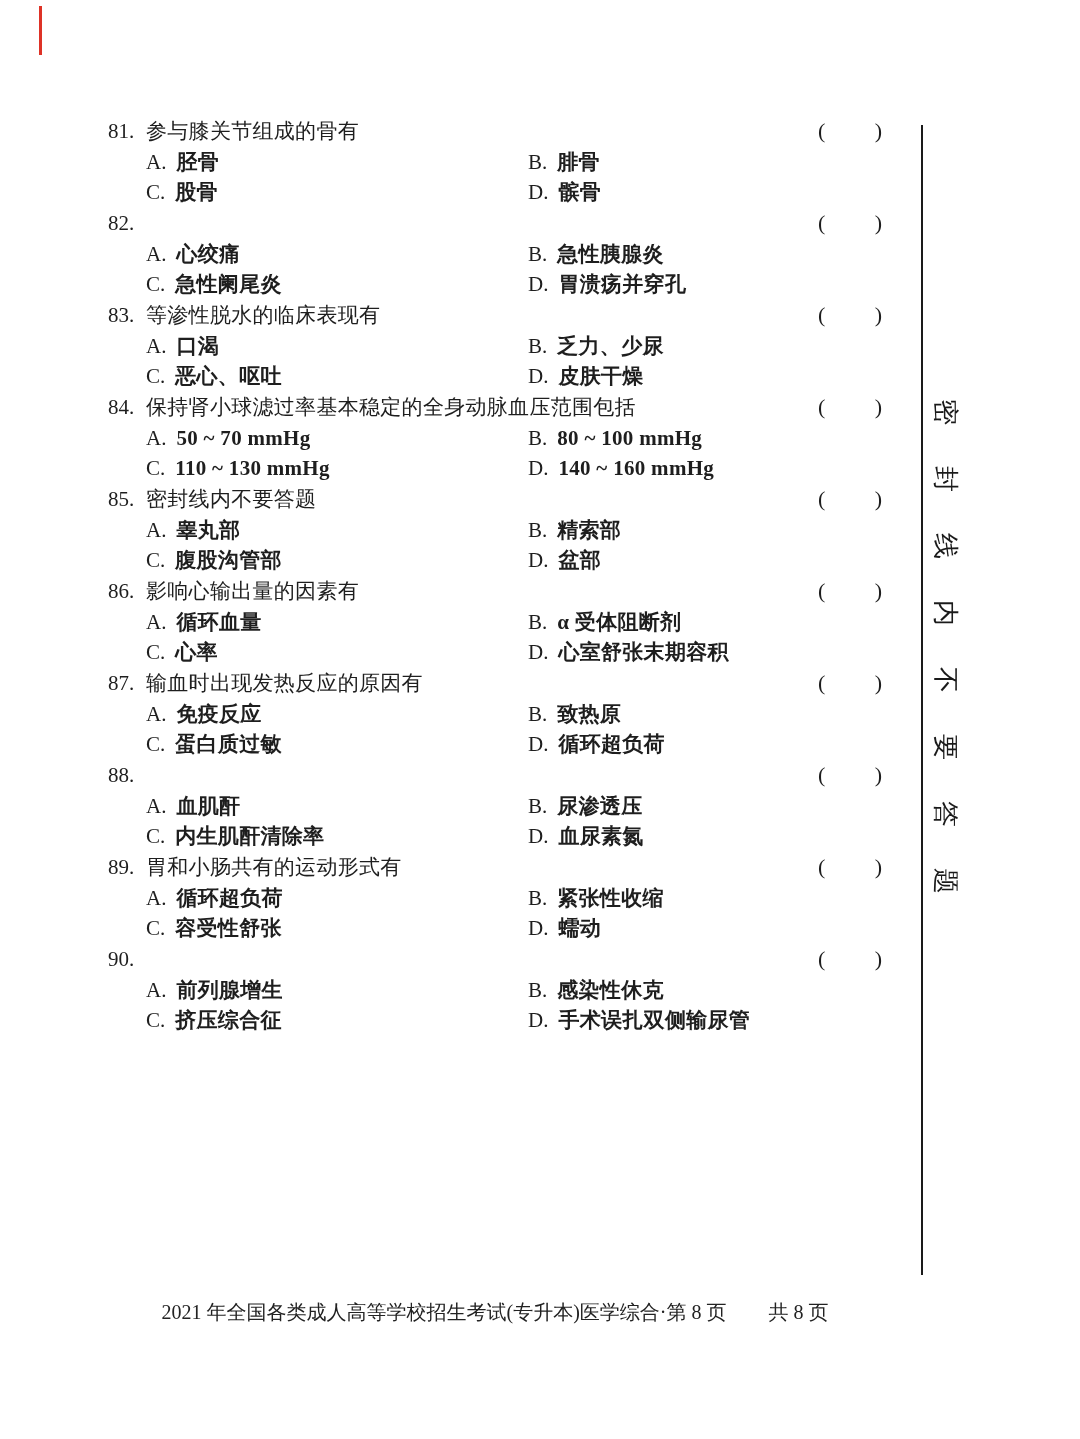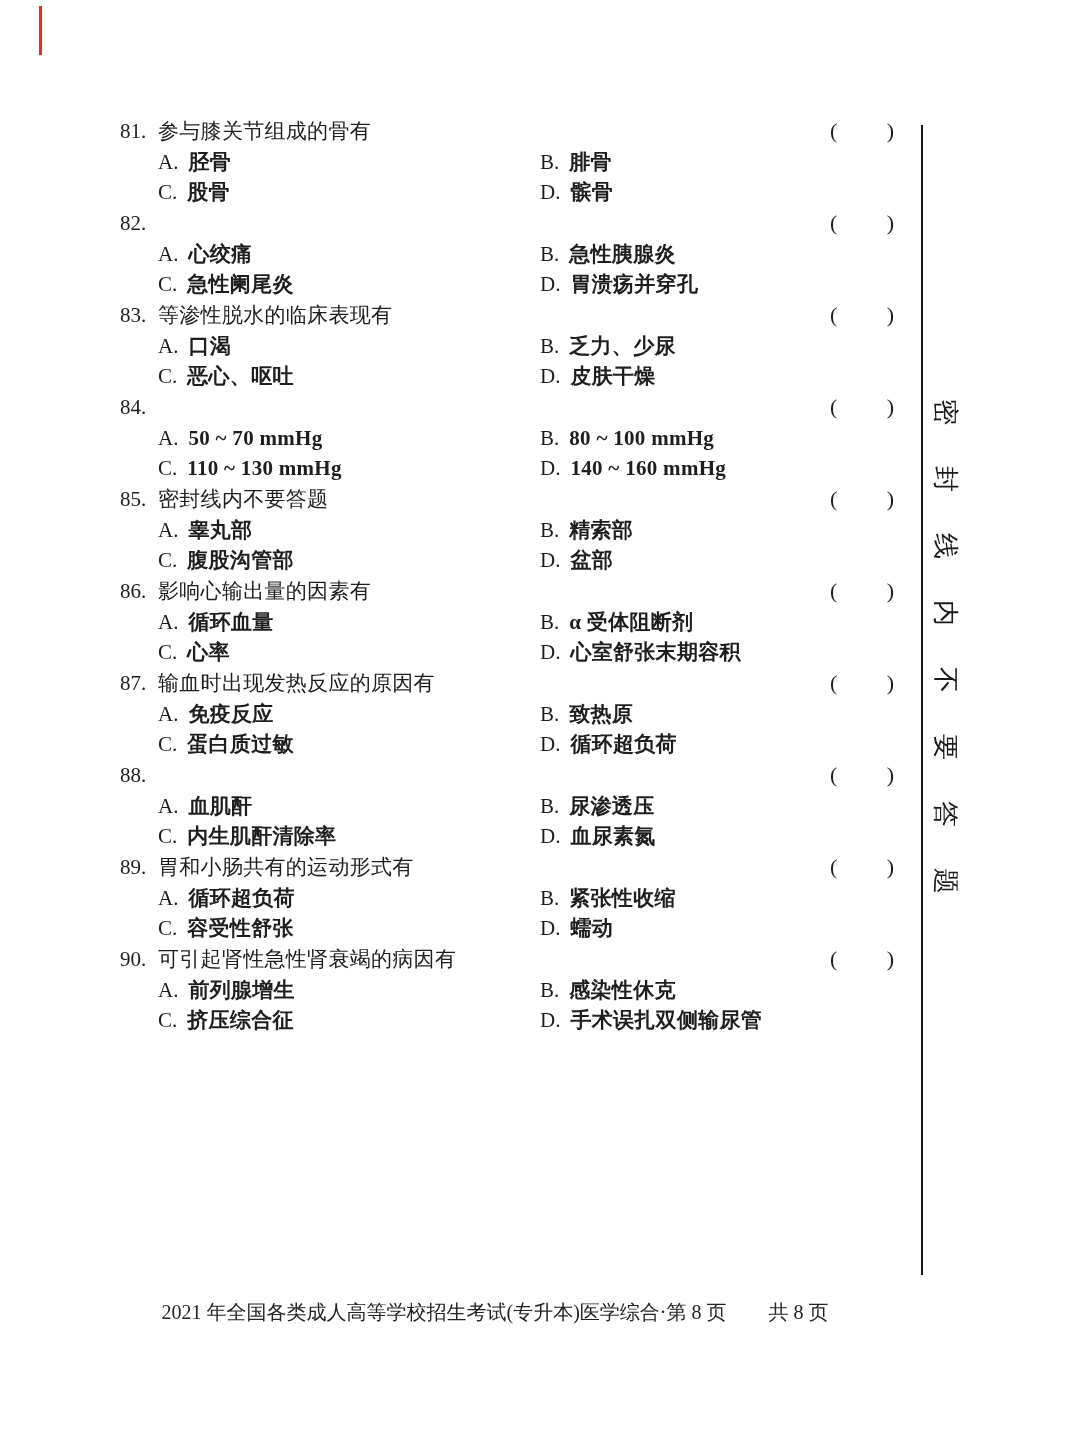--- a/index.html
+++ b/index.html
@@ -15,21 +15,21 @@
   
   .red-mark {
     position: absolute;
     left: 39px; top: 6px;
     width: 3px; height: 49px;
   }
 
   
   #question-list {
     position: absolute;
-    left: 120px; top: 116px;
+    left: 108px; top: 116px;
     width: 780px;
   }
   .question {
     position: relative;
     height: 92px;
     display: flex;
     flex-direction: column;
   }
   .row {
     flex: 1;
@@ -182,20 +182,21 @@
         </span>
         <span class="opt-cell">
           <span class="opt-label">D.</span>
           <span class="opt-text">皮肤干燥</span>
         </span>
       </div>
     </div>
     <div class="question">
       <div class="row stem-row">
         <span class="qnum">84.</span>
+        <span class="stem">保持肾小球滤过率基本稳定的全身动脉血压范围包括</span>
         <span class="parens">
           <span class="paren">(</span>
           <span class="paren">)</span>
         </span>
       </div>
       <div class="row opts">
         <span class="opt-cell first">
           <span class="opt-label">A.</span>
           <span class="opt-text">50 ~ 70 mmHg</span>
         </span>
@@ -360,21 +361,20 @@
         </span>
         <span class="opt-cell">
           <span class="opt-label">D.</span>
           <span class="opt-text">蠕动</span>
         </span>
       </div>
     </div>
     <div class="question">
       <div class="row stem-row">
         <span class="qnum">90.</span>
-        <span class="stem">可引起肾性急性肾衰竭的病因有</span>
         <span class="parens">
           <span class="paren">(</span>
           <span class="paren">)</span>
         </span>
       </div>
       <div class="row opts">
         <span class="opt-cell first">
           <span class="opt-label">A.</span>
           <span class="opt-text">前列腺增生</span>
         </span>

